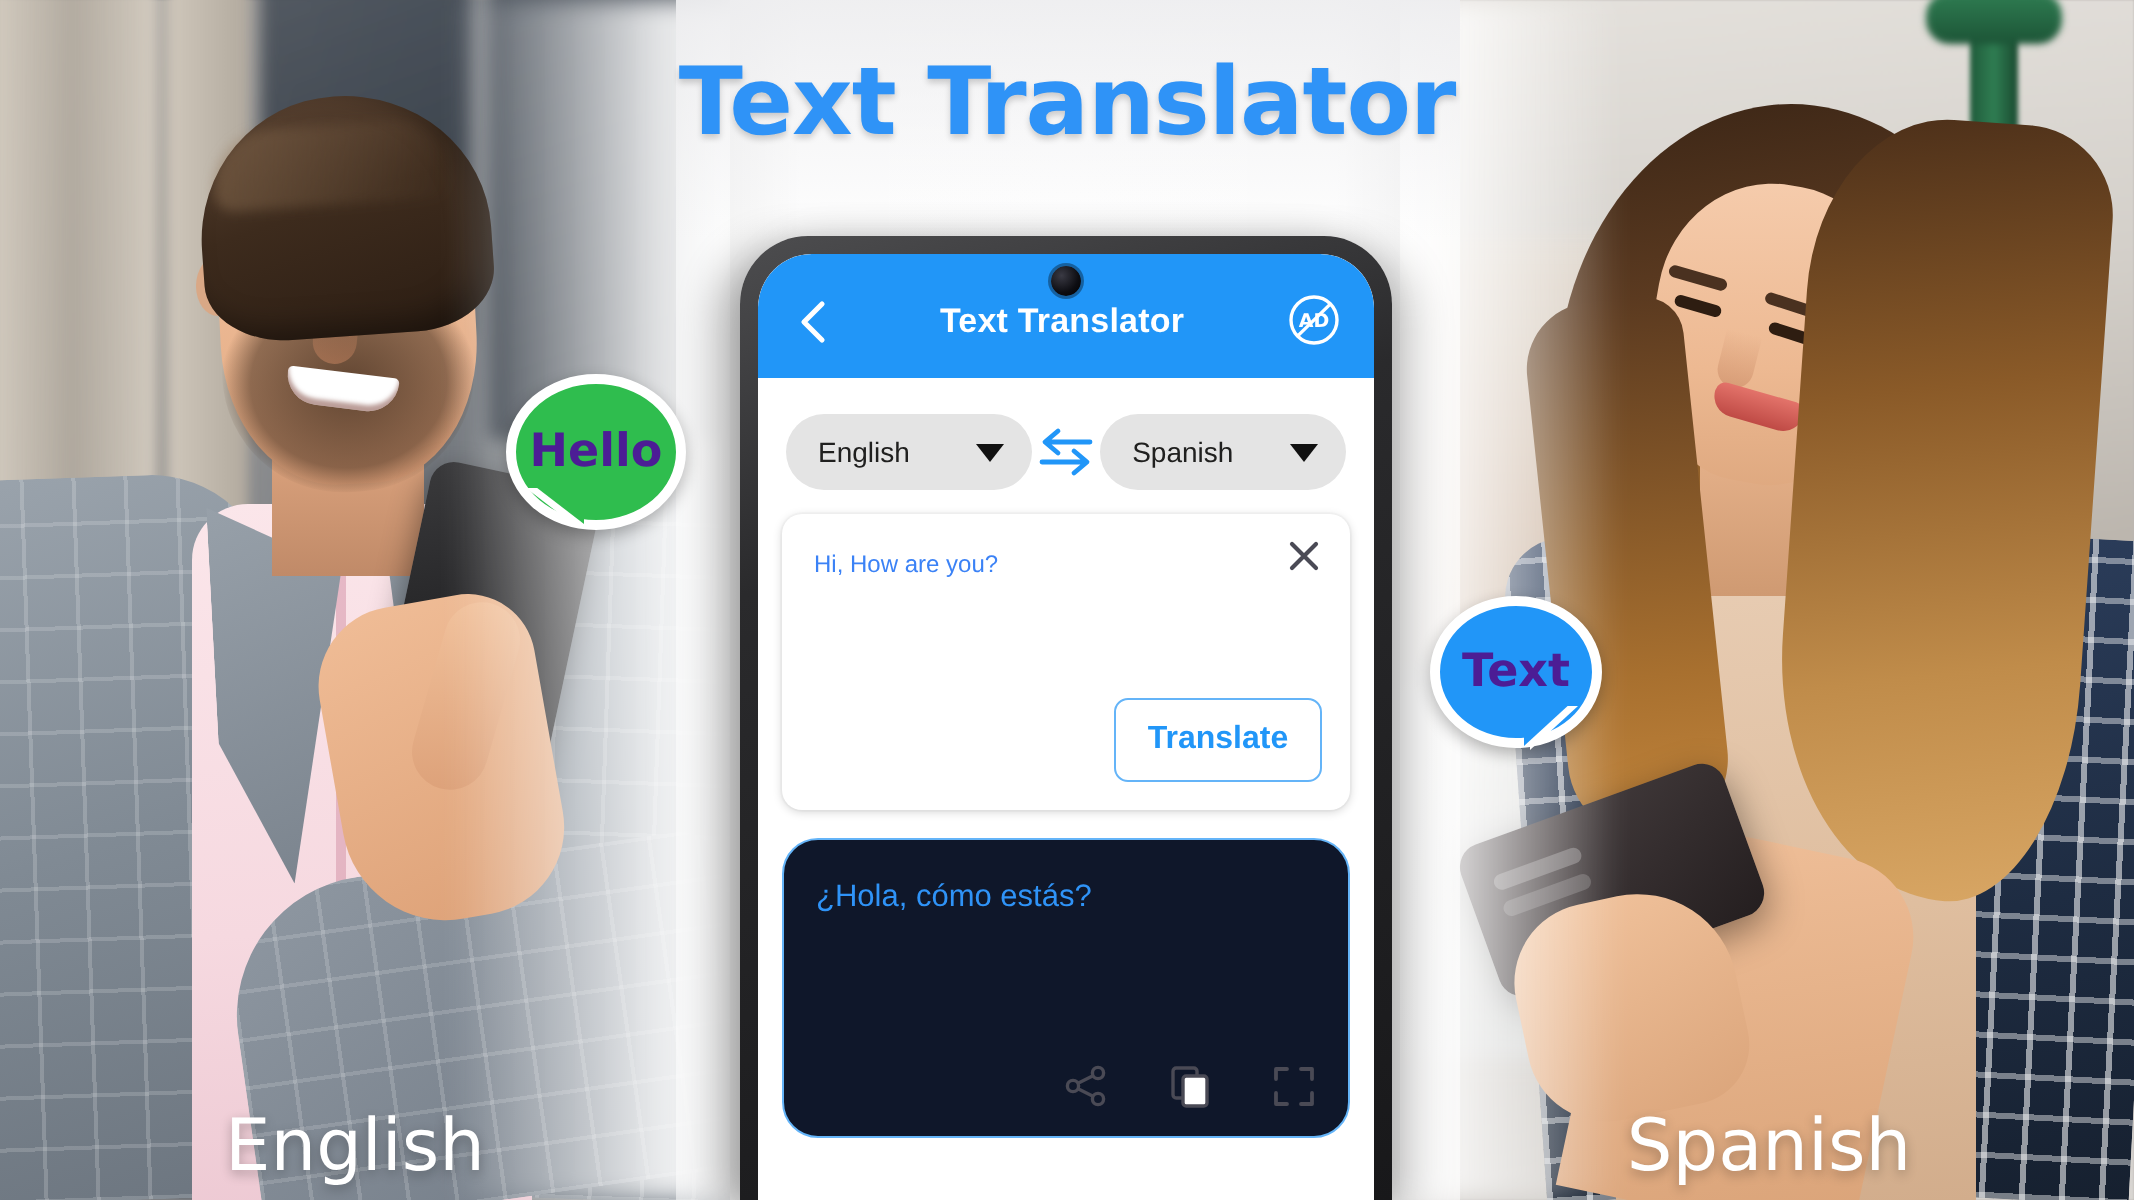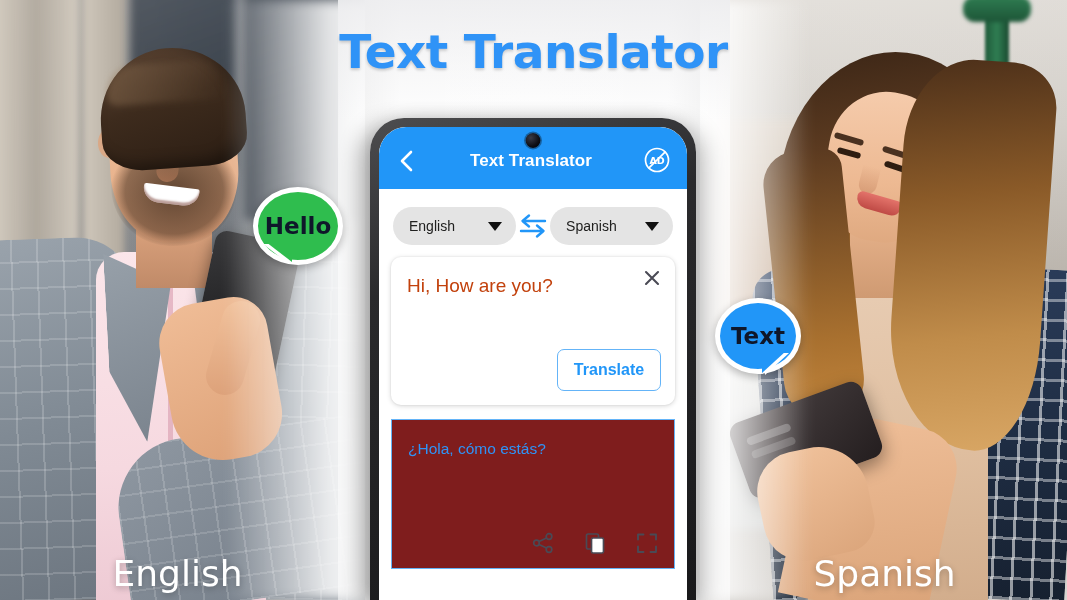--- a/index.html
+++ b/index.html
@@ -402,59 +402,59 @@
   
   .card-wrap { padding: 0 12px; background:#fff; }
   .card-input {
     position: relative;
     height: 148px;
     background: #ffffff;
     border-radius: 10px;
     box-shadow: 0 1px 5px rgba(0,0,0,.17), 0 0 0 1px rgba(0,0,0,.02);
     padding: 18px 16px 12px 16px;
   }
-  .src-text { font-size: 19px; color: #c2410c; }
+  .src-text { font-size: 12px; color: #3b82f6; }
   .clear-x {
     position: absolute; right: 12px; top: 10px;
     width: 22px; height: 22px;
     display:flex; align-items:center; justify-content:center;
   }
   .translate-btn {
     position: absolute; right: 14px; bottom: 14px;
     min-width: 104px; height: 42px;
     border: 1.6px solid #64b4f8;
     border-radius: 7px;
     display: flex; align-items: center; justify-content: center;
     color: #2196f8;
     font-size: 16px;
     font-weight: bold;
     background: #fff;
   }
   .card-output {
     position: relative;
     margin-top: 14px;
     height: 150px;
-    background: #7f1d1d;
+    background: #0f172a;
     border: 1.4px solid #64b4f8;
-    border-radius: 0;
+    border-radius: 18px;
     padding: 20px 16px 12px 16px;
   }
   .dst-text { font-size: 15.5px; color: #2f93f7; }
   .out-actions {
     position: absolute; right: 14px; bottom: 12px;
     display: flex; gap: 26px; align-items: center;
   }
   .act-icon { width: 26px; height: 26px; display:flex; align-items:center; justify-content:center; }
 
   
   .bubble {
     position: absolute;
     z-index: 40;
     display: flex; align-items: center; justify-content: center;
-    color: #0f172a;
+    color: #4c1d95;
     font-weight: bold;
     font-family: "DejaVu Sans", sans-serif;
   }
   .bubble .body {
     position: relative;
     border-radius: 50%;
     display: flex; align-items: center; justify-content: center;
     border: 5px solid #fff;
     box-shadow: 0 3px 8px rgba(0,0,0,.28);
   }

